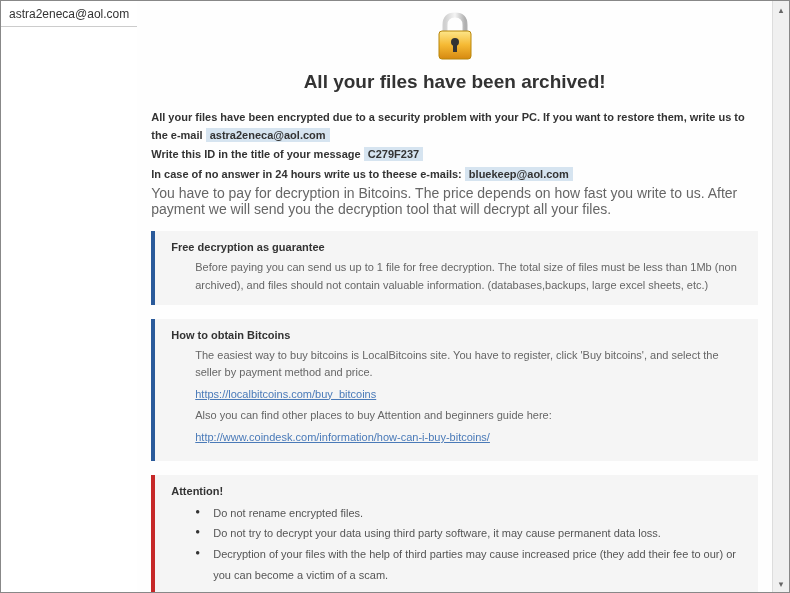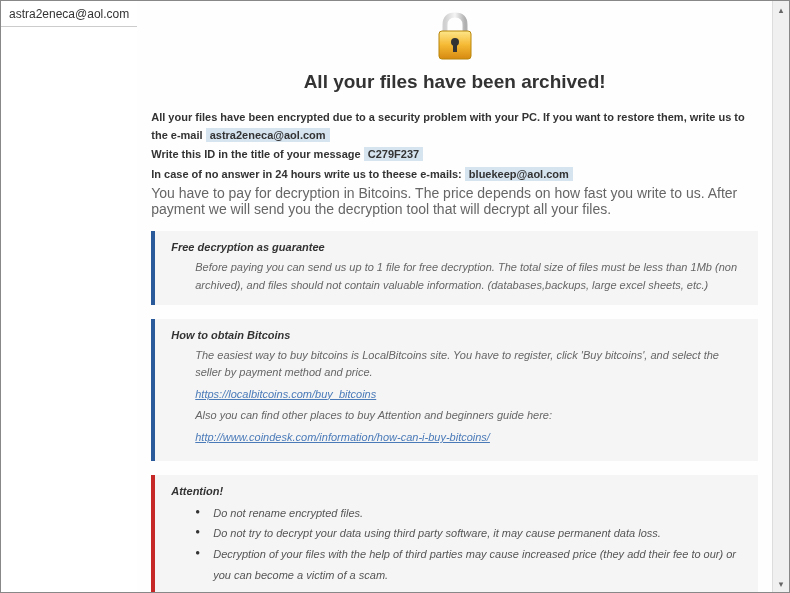--- a/index.html
+++ b/index.html
@@ -94,21 +94,20 @@
       font-size: 14px;
       color: #666;
       margin-top: 2px;
       margin-bottom: 14px;
     }
     .section {
       background: #f5f5f5;
       border-left: 4px solid;
       padding: 10px 14px 10px 16px;
       margin-bottom: 14px;
-      font-style: italic;
     }
     .section-blue { border-left-color: #2a5a9a; }
     .section-red { border-left-color: #c62828; }
     .section-title {
       font-size: 11px;
       font-weight: bold;
       color: #333;
       margin-bottom: 6px;
     }
     .section-body {

